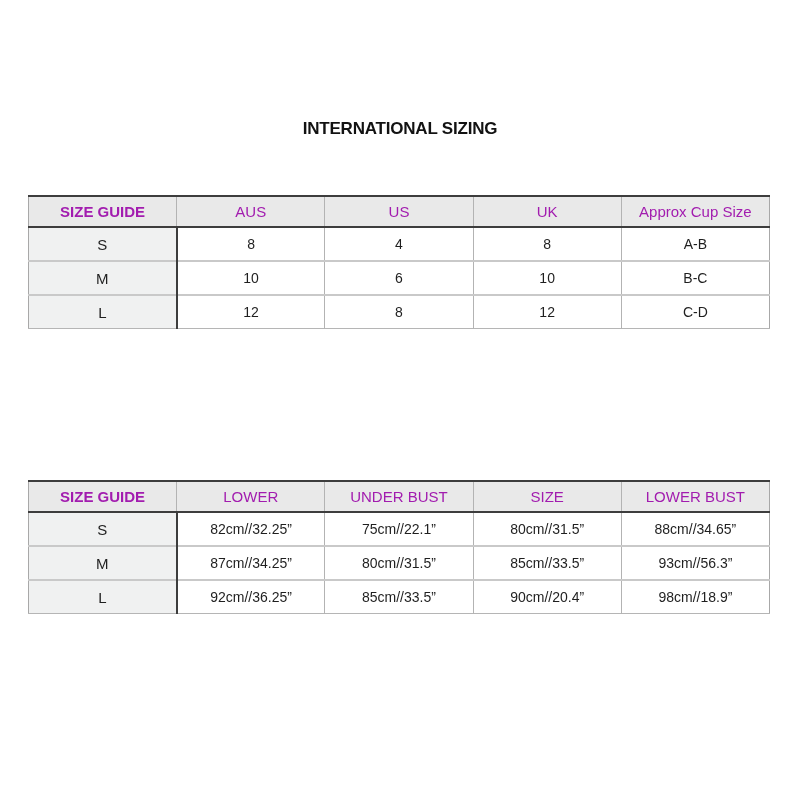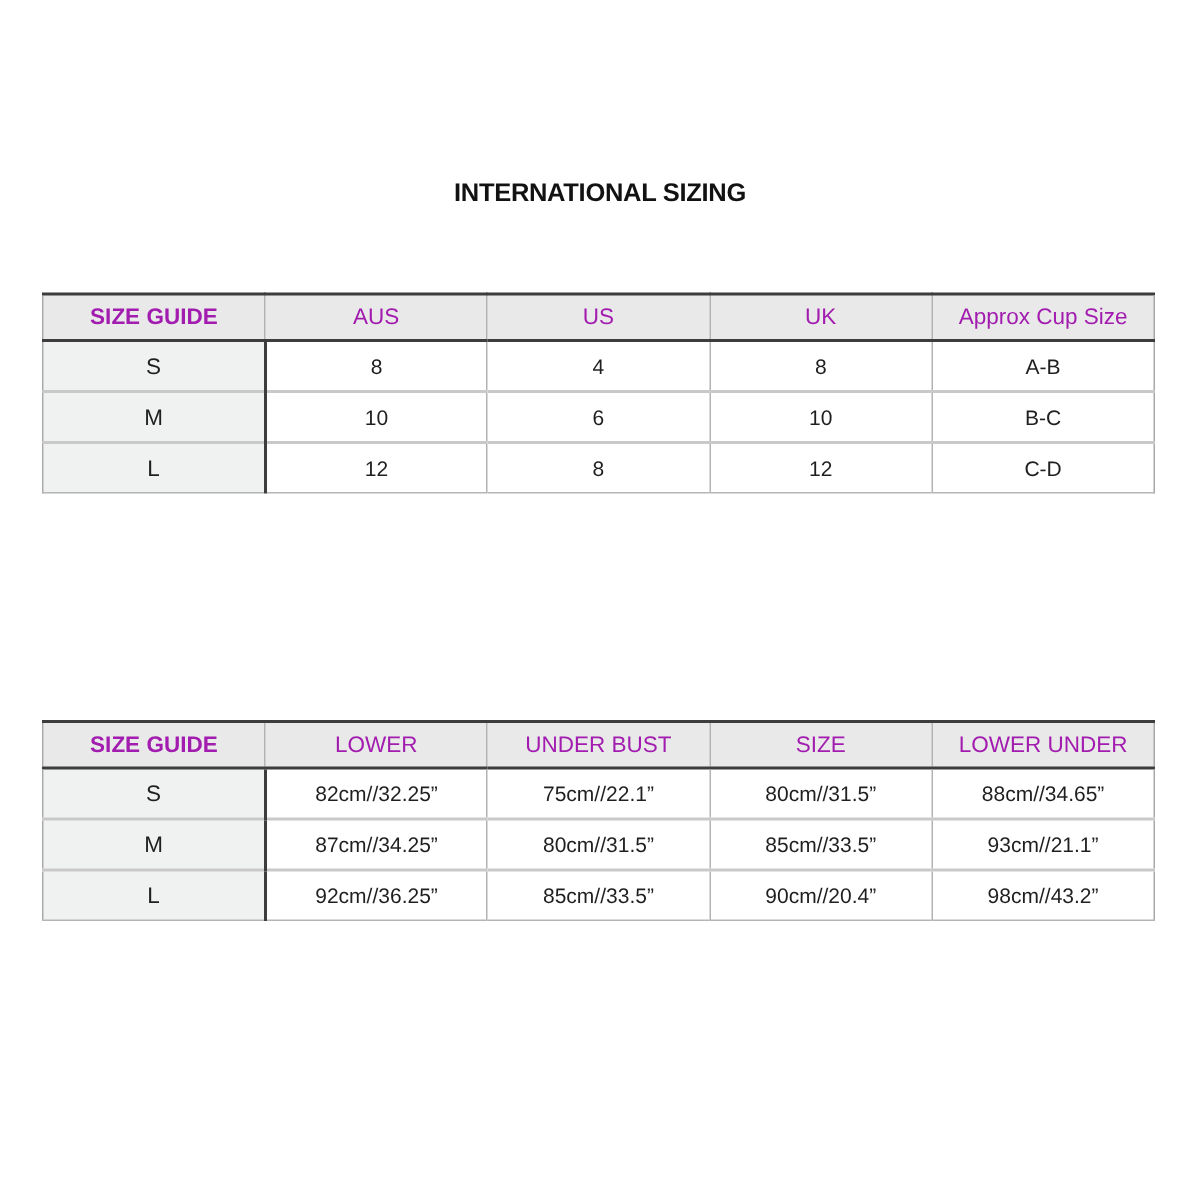--- a/index.html
+++ b/index.html
@@ -154,41 +154,41 @@
         <col>
         <col>
         <col>
       </colgroup>
     <thead>
       <tr>
         <th>SIZE GUIDE</th>
         <th>LOWER</th>
         <th>UNDER BUST</th>
         <th>SIZE</th>
-        <th>LOWER UNDER</th>
+        <th>LOWER BUST</th>
       </tr>
     </thead>
     <tbody>
       <tr>
         <th>S</th>
         <td>82cm//32.25”</td>
         <td>75cm//22.1”</td>
         <td>80cm//31.5”</td>
         <td>88cm//34.65”</td>
       </tr>
       <tr>
         <th>M</th>
         <td>87cm//34.25”</td>
         <td>80cm//31.5”</td>
         <td>85cm//33.5”</td>
-        <td>93cm//21.1”</td>
+        <td>93cm//56.3”</td>
       </tr>
       <tr>
         <th>L</th>
         <td>92cm//36.25”</td>
         <td>85cm//33.5”</td>
         <td>90cm//20.4”</td>
-        <td>98cm//43.2”</td>
+        <td>98cm//18.9”</td>
       </tr>
     </tbody>
   </table>
 
 </div>
 
 </body></html>

